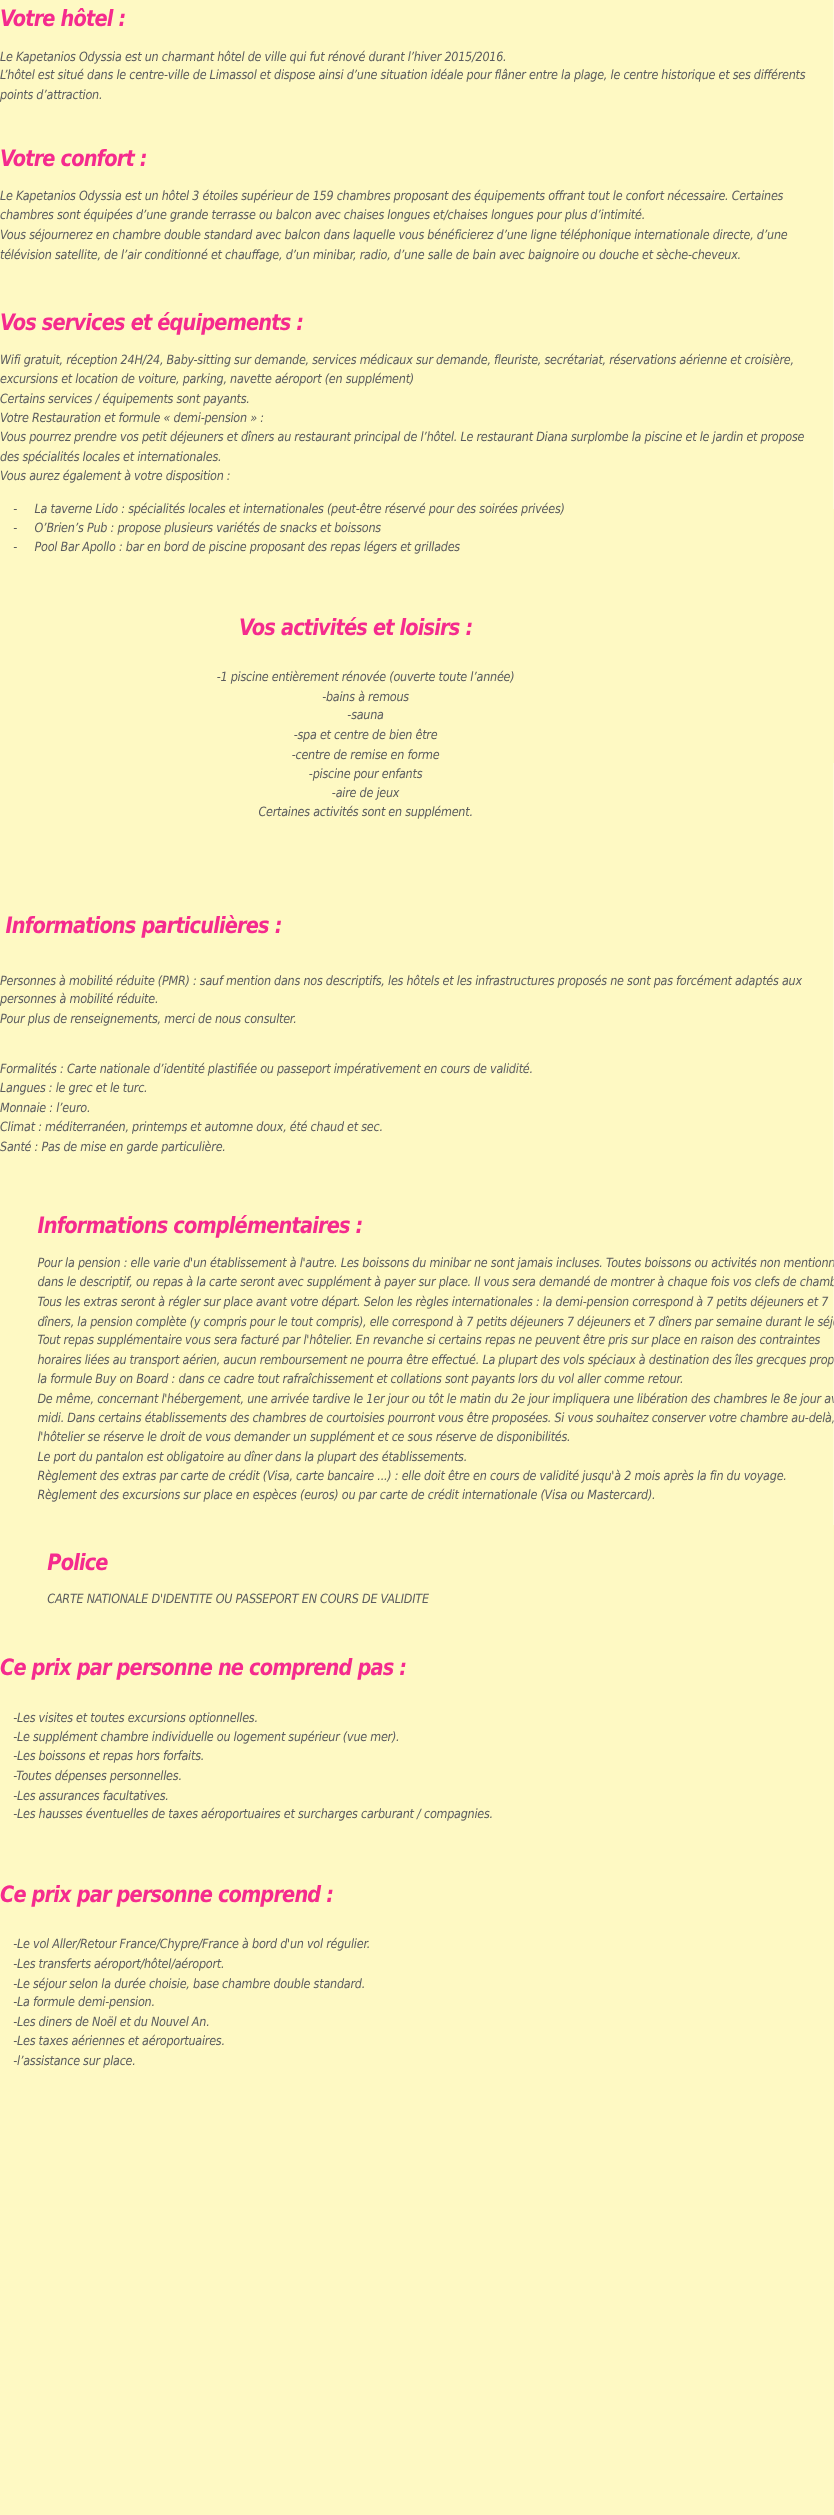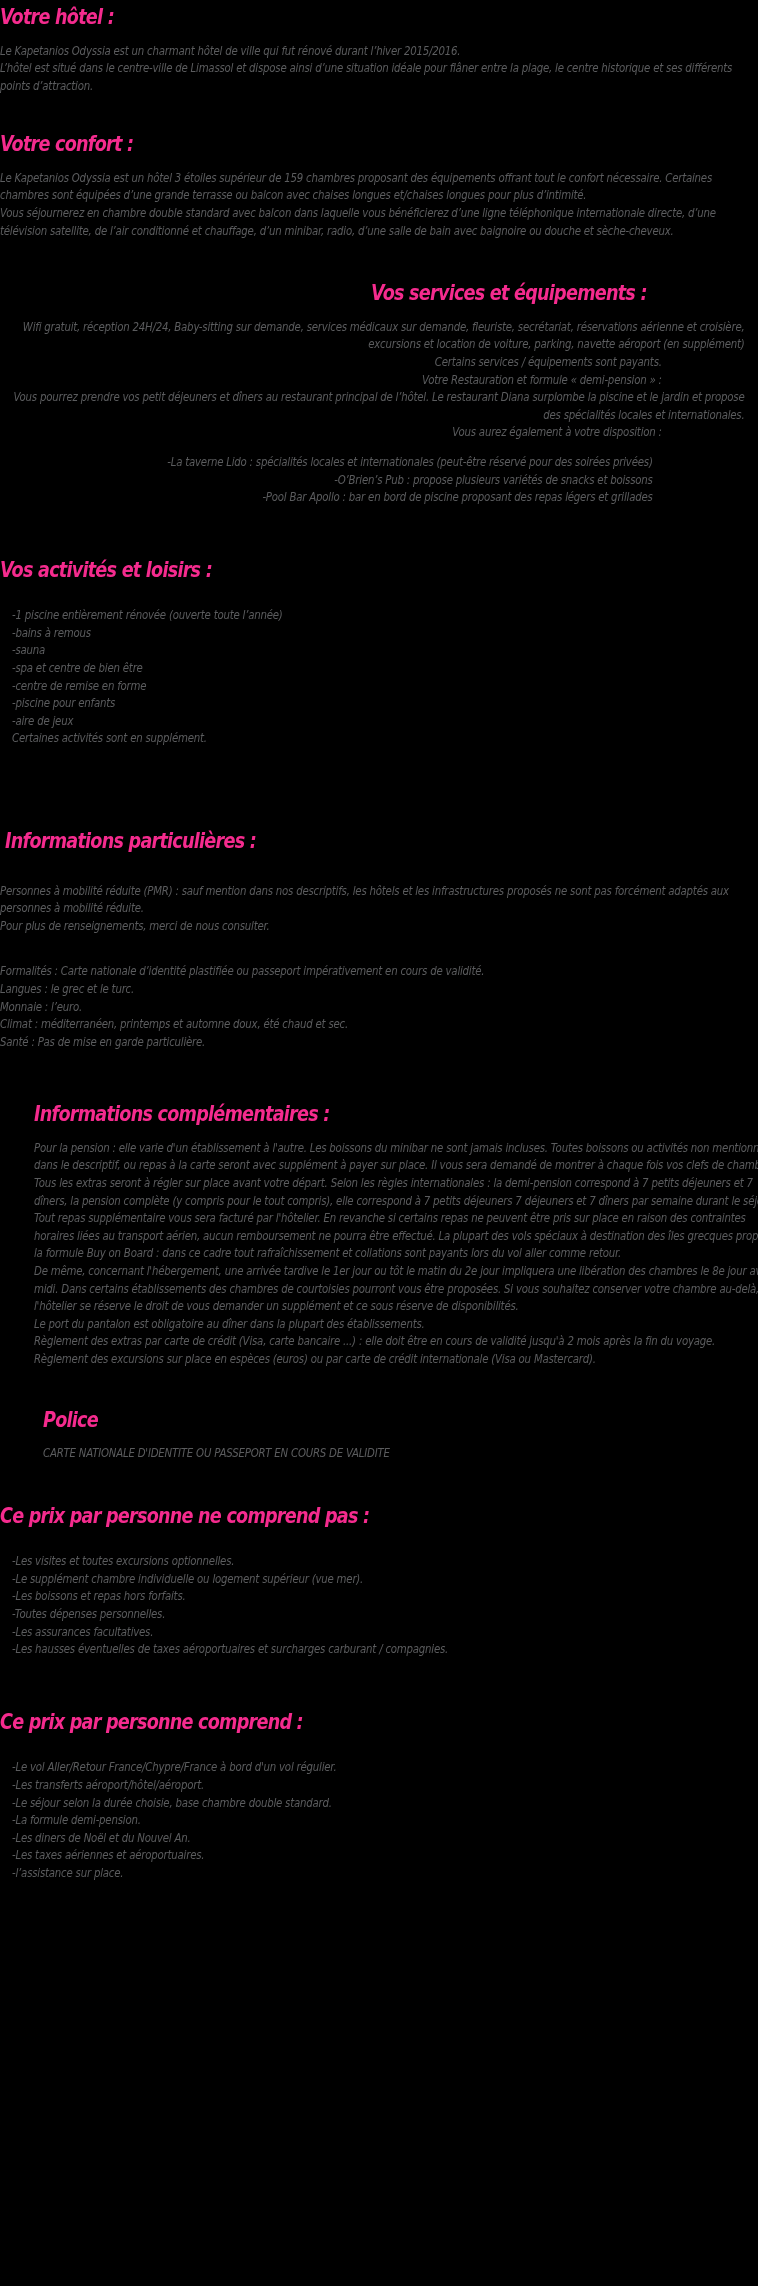--- a/index.html
+++ b/index.html
@@ -10,21 +10,21 @@
   body {
     width: 758px;
     font-family: "Liberation Sans", sans-serif;
     color: #58595b;
   }
   .page {
     width: 758px;
     min-height: 2286px;
     box-sizing: border-box;
     padding: 0 6px 0 0;
-    background: #000000;
+    background: #fef9c3;
     position: relative;
     overflow: hidden;
   }
   h2.section-title {
     font-family: "DejaVu Sans", sans-serif;
     font-style: italic;
     font-weight: bold;
     font-size: 20.5px;
     line-height: 1.1;
     letter-spacing: -0.9px;
@@ -68,22 +68,22 @@
     display: block;
   }
   .dash-item .dash {
     display: inline-block;
     width: 22px;
   }
 
   
   .s-hotel        { padding-top: 6px; }
   .s-confort      { padding-top: 38px; }
-  .s-services     { padding-top: 42px; text-align: right; }
-  .s-activites    { padding-top: 40px; }
+  .s-services     { padding-top: 42px; }
+  .s-activites    { padding-top: 40px; text-align: center; }
   .s-infospart    { padding-top: 70px; padding-left: 5px;}
   .s-infoscomp    { padding-top: 52px; margin-left: 34px; }
   .s-police       { padding-top: 40px; margin-left: 43px; }
   .s-comprend     { padding-top: 40px; }
   .s-necomprend   { padding-top: 42px; }
   .title-gap      { height: 14px; }
 </style>
 </head>
 <body style="background: rgb(255, 255, 255);">
 

